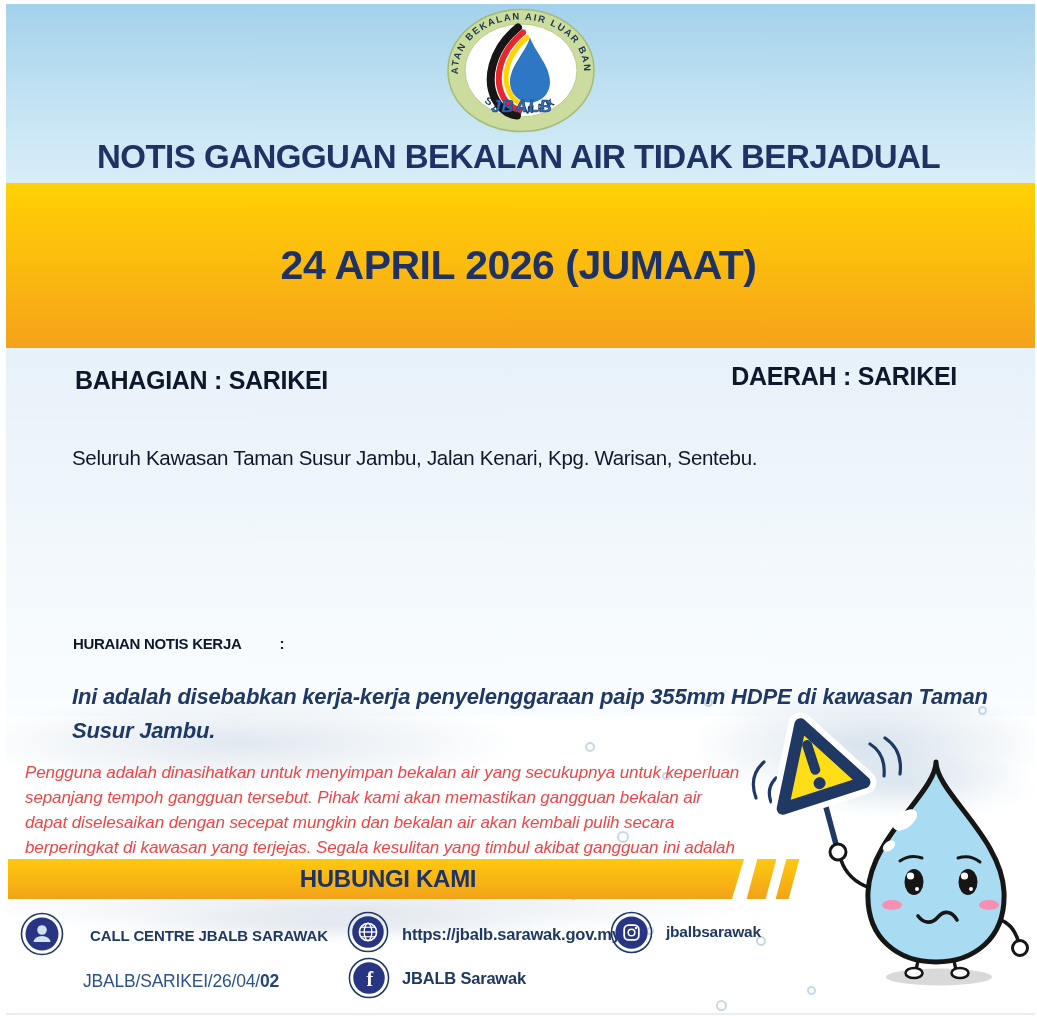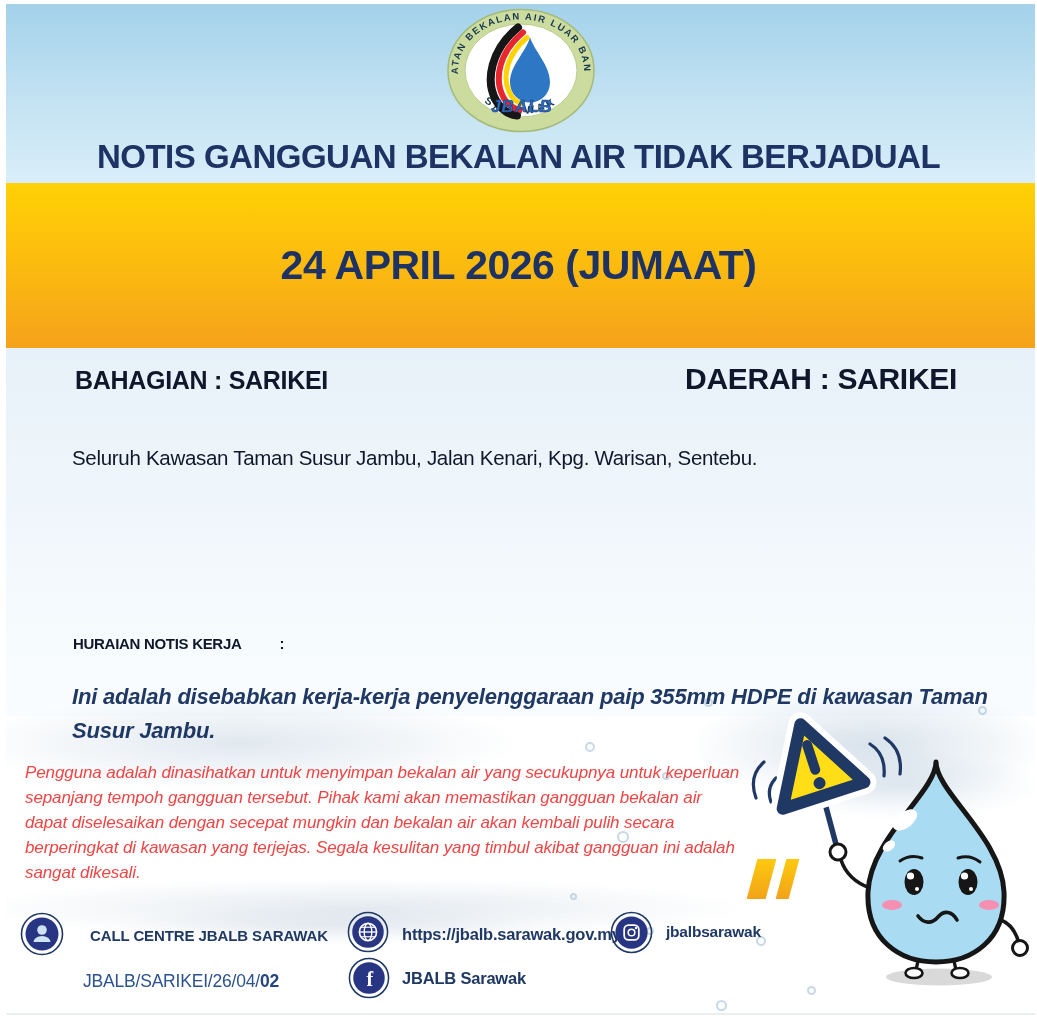--- a/index.html
+++ b/index.html
@@ -35,21 +35,21 @@
   
   .logo{position:absolute;left:446px;top:7px;width:150px;height:128px;}
   .main-title{position:absolute;left:0;top:138px;width:1037px;text-align:center;
     font-size:33px;font-weight:bold;color:#1e3263;letter-spacing:-0.5px;white-space:nowrap;}
 
   .date-line{font-size:41px;font-weight:bold;color:#1e3263;letter-spacing:-0.5px;line-height:1.1;}
 
   
   .navy{color:#0f172a;}
   .bahagian{position:absolute;left:75px;top:366px;font-size:25px;font-weight:bold;letter-spacing:-0.3px;}
-  .daerah{position:absolute;right:80px;top:362px;font-size:30px;font-weight:bold;letter-spacing:-0.3px;}
+  .daerah{position:absolute;right:80px;top:362px;font-size:25px;font-weight:bold;letter-spacing:-0.3px;}
   .kawasan-h{position:absolute;left:75px;top:417px;font-size:20px;font-weight:bold;letter-spacing:-0.3px;}
   .kawasan-t{position:absolute;left:72px;top:446px;font-size:20.5px;letter-spacing:-0.3px;}
   .huraian-h{position:absolute;left:73px;top:635px;font-size:15px;font-weight:bold;letter-spacing:-0.3px;}
   .huraian-h .colon{margin-left:38px;}
   .hur-line{position:absolute;left:72px;font-size:22px;font-style:italic;font-weight:600;color:#1f3864;
     letter-spacing:-0.2px;white-space:nowrap;}
   .hl1{top:672px;margin-top:12px;} .hl2{top:718px;}
 
   .advisory{position:absolute;left:25px;top:760px;width:716px;font-size:17px;font-style:italic;
     color:#ef4444;line-height:25px;letter-spacing:-0.1px;}
@@ -136,20 +136,23 @@
   <div class="kawasan-t navy">Seluruh Kawasan Taman Susur Jambu, Jalan Kenari, Kpg. Warisan, Sentebu.</div>
 
   <div class="huraian-h navy">
     <span>HURAIAN NOTIS KERJA</span><span class="colon">:</span>
   </div>
   <div class="hur-line hl1">Ini adalah disebabkan kerja-kerja penyelenggaraan paip 355mm HDPE di kawasan Taman</div>
   <div class="hur-line hl2">Susur Jambu.</div>
 
   <div class="advisory">Pengguna adalah dinasihatkan untuk menyimpan bekalan air yang secukupnya untuk keperluan sepanjang tempoh gangguan tersebut. Pihak kami akan memastikan gangguan bekalan air dapat diselesaikan dengan secepat mungkin dan bekalan air akan kembali pulih secara berperingkat di kawasan yang terjejas. Segala kesulitan yang timbul akibat gangguan ini adalah sangat dikesali.</div>
 
+  <div class="contact-banner">
+    <span>HUBUNGI KAMI</span>
+  </div>
   <div class="stripe s1"></div>
   <div class="stripe s2"></div>
 
   <svg class="cicon" style="left:20px;top:912px;" viewBox="0 0 44 44">
     <circle cx="22" cy="22" r="20.5" fill="none" stroke="#1f3864" stroke-width="1.6"></circle>
     <circle cx="22" cy="22" r="16.5" fill="#283582"></circle>
     <circle cx="22" cy="18" r="4.8" fill="#cfe2f3"></circle>
     <path d="M 13.5 30 a 8.5 6 0 0 1 17 0 Z" fill="#cfe2f3"></path>
   </svg>
   <div class="cc-block">

